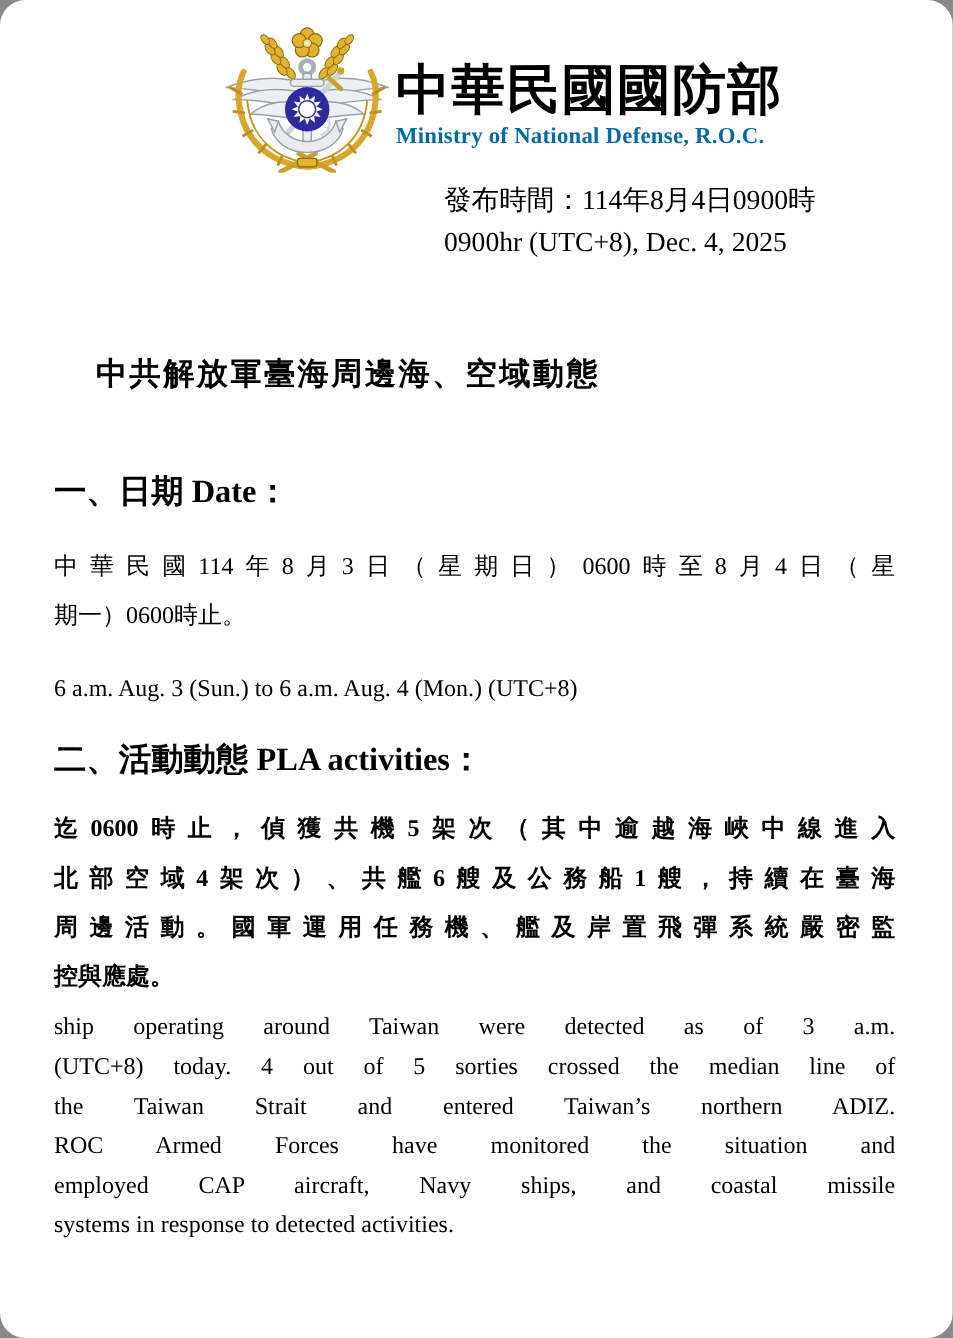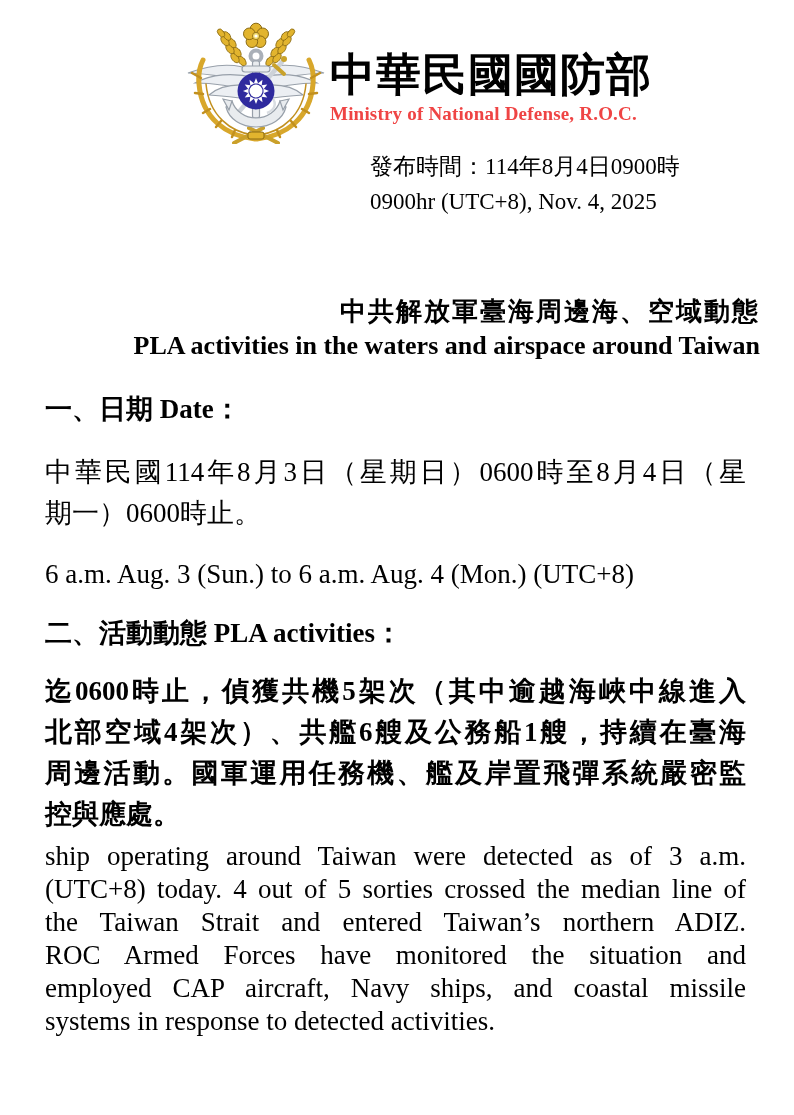--- a/index.html
+++ b/index.html
@@ -5,77 +5,78 @@
   html, body { margin: 0; padding: 0; background: #888; }
   .page {
     position: relative;
     width: 794px;
     height: 1115px;
     margin: 0 auto;
     background: #ffffff;
     font-family: "Liberation Serif", "DejaVu Serif", serif;
     color: #000000;
     overflow: hidden;
+    border-radius: 21px;
   }
   
   .emblem {
     position: absolute;
     left: 185px; top: 16px;
     width: 142px; height: 128px;
   }
   .ministry { position: absolute; left: 330px; top: 48px; }
   .ministry-zh {
     font-size: 45px;
     font-weight: 700;
     line-height: 1.2;
     letter-spacing: 1px;
     white-space: nowrap;
   }
   .ministry-en {
     margin-top: 1px;
     font-size: 19px;
     font-weight: 700;
     letter-spacing: 0.2px;
-    color: #ef4444;
+    color: #0369a1;
     white-space: nowrap;
   }
   .release {
     position: absolute;
     left: 370px; top: 149px;
     font-size: 23px;
     line-height: 35px;
     white-space: nowrap;
   }
   
   .doc-title {
     position: absolute;
-    left: 90px; top: 295px;
+    left: 80px; top: 295px;
     width: 670px;
-    text-align: right;
+    text-align: left;
     font-weight: 700;
     font-size: 26px;
     line-height: 34px;
   }
   .doc-title .zh { letter-spacing: 2px; }
   
   .h {
     position: absolute;
     left: 45px;
     font-size: 27px;
     font-weight: 700;
     line-height: 34px;
     white-space: nowrap;
   }
   .sec1-h { top: 392px; }
   .sec2-h { top: 616px; text-align: center; }
   .para {
     position: absolute;
     left: 45px;
     width: 701px;
-    font-size: 27px;
+    font-size: 20px;
   }
   .para.zh { line-height: 41px; }
   .para.en { line-height: 33px; }
   .p-date-zh { top: 452px; }
   .p-date-en { top: 558px; }
   .p-act-zh  { top: 671px; font-weight: bold; }
   .p-act-en  { top: 840px; }
   .para .line { text-align: justify; text-align-last: justify; }
   .para .line:last-child { text-align: left; text-align-last: left; }
 </style>
@@ -168,26 +169,25 @@
     </g>
   </svg>
 
   <div class="ministry">
     <div class="ministry-zh">中華民國國防部</div>
     <div class="ministry-en">Ministry of National Defense, R.O.C.</div>
   </div>
 
   <div class="release">
     <div>發布時間：114年8月4日0900時</div>
-    <div>0900hr (UTC+8), Nov. 4, 2025</div>
+    <div>0900hr (UTC+8), Dec. 4, 2025</div>
   </div>
 
   <div class="doc-title">
     <div class="zh">中共解放軍臺海周邊海、空域動態</div>
-    <div class="en">PLA activities in the waters and airspace around Taiwan</div>
   </div>
 
   <div class="h sec1-h">一、日期 Date：</div>
   <div class="para zh p-date-zh">
       <div class="line">中華民國114年8月3日（星期日）0600時至8月4日（星</div>
       <div class="line">期一）0600時止。</div>
     </div>
   <div class="para en p-date-en">
       <div class="line">6 a.m. Aug. 3 (Sun.) to 6 a.m. Aug. 4 (Mon.) (UTC+8)</div>
     </div>

